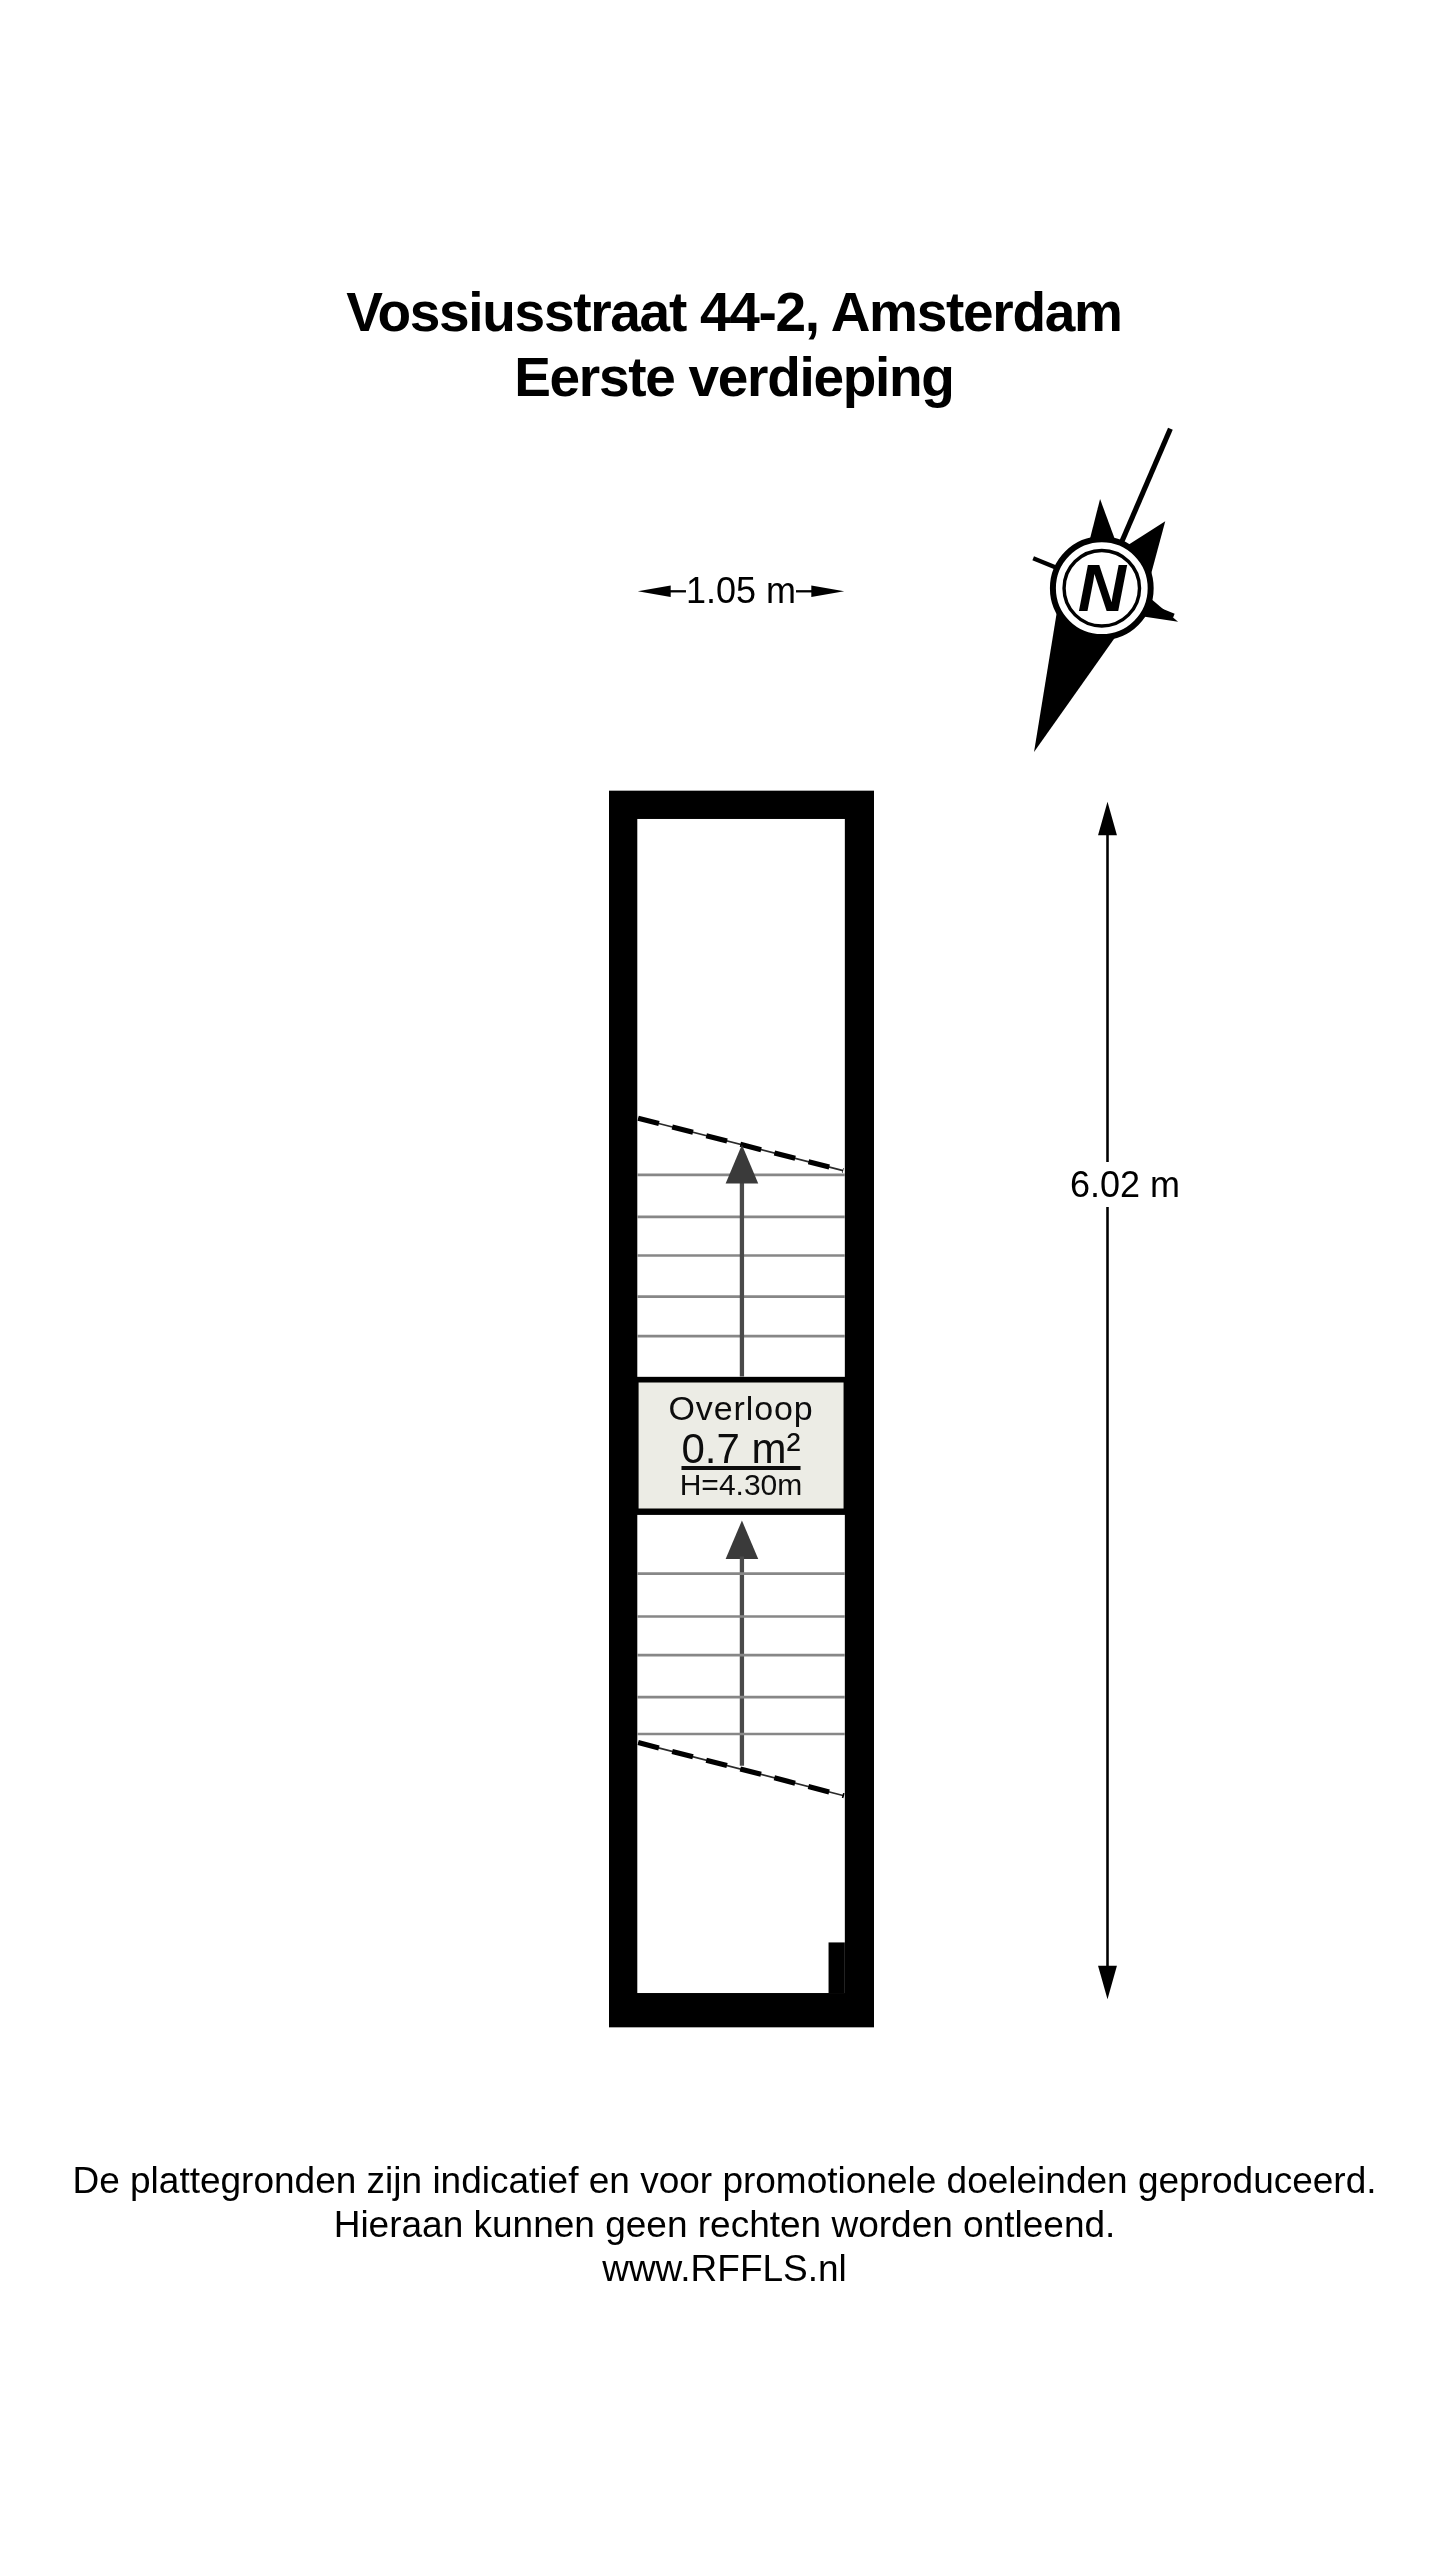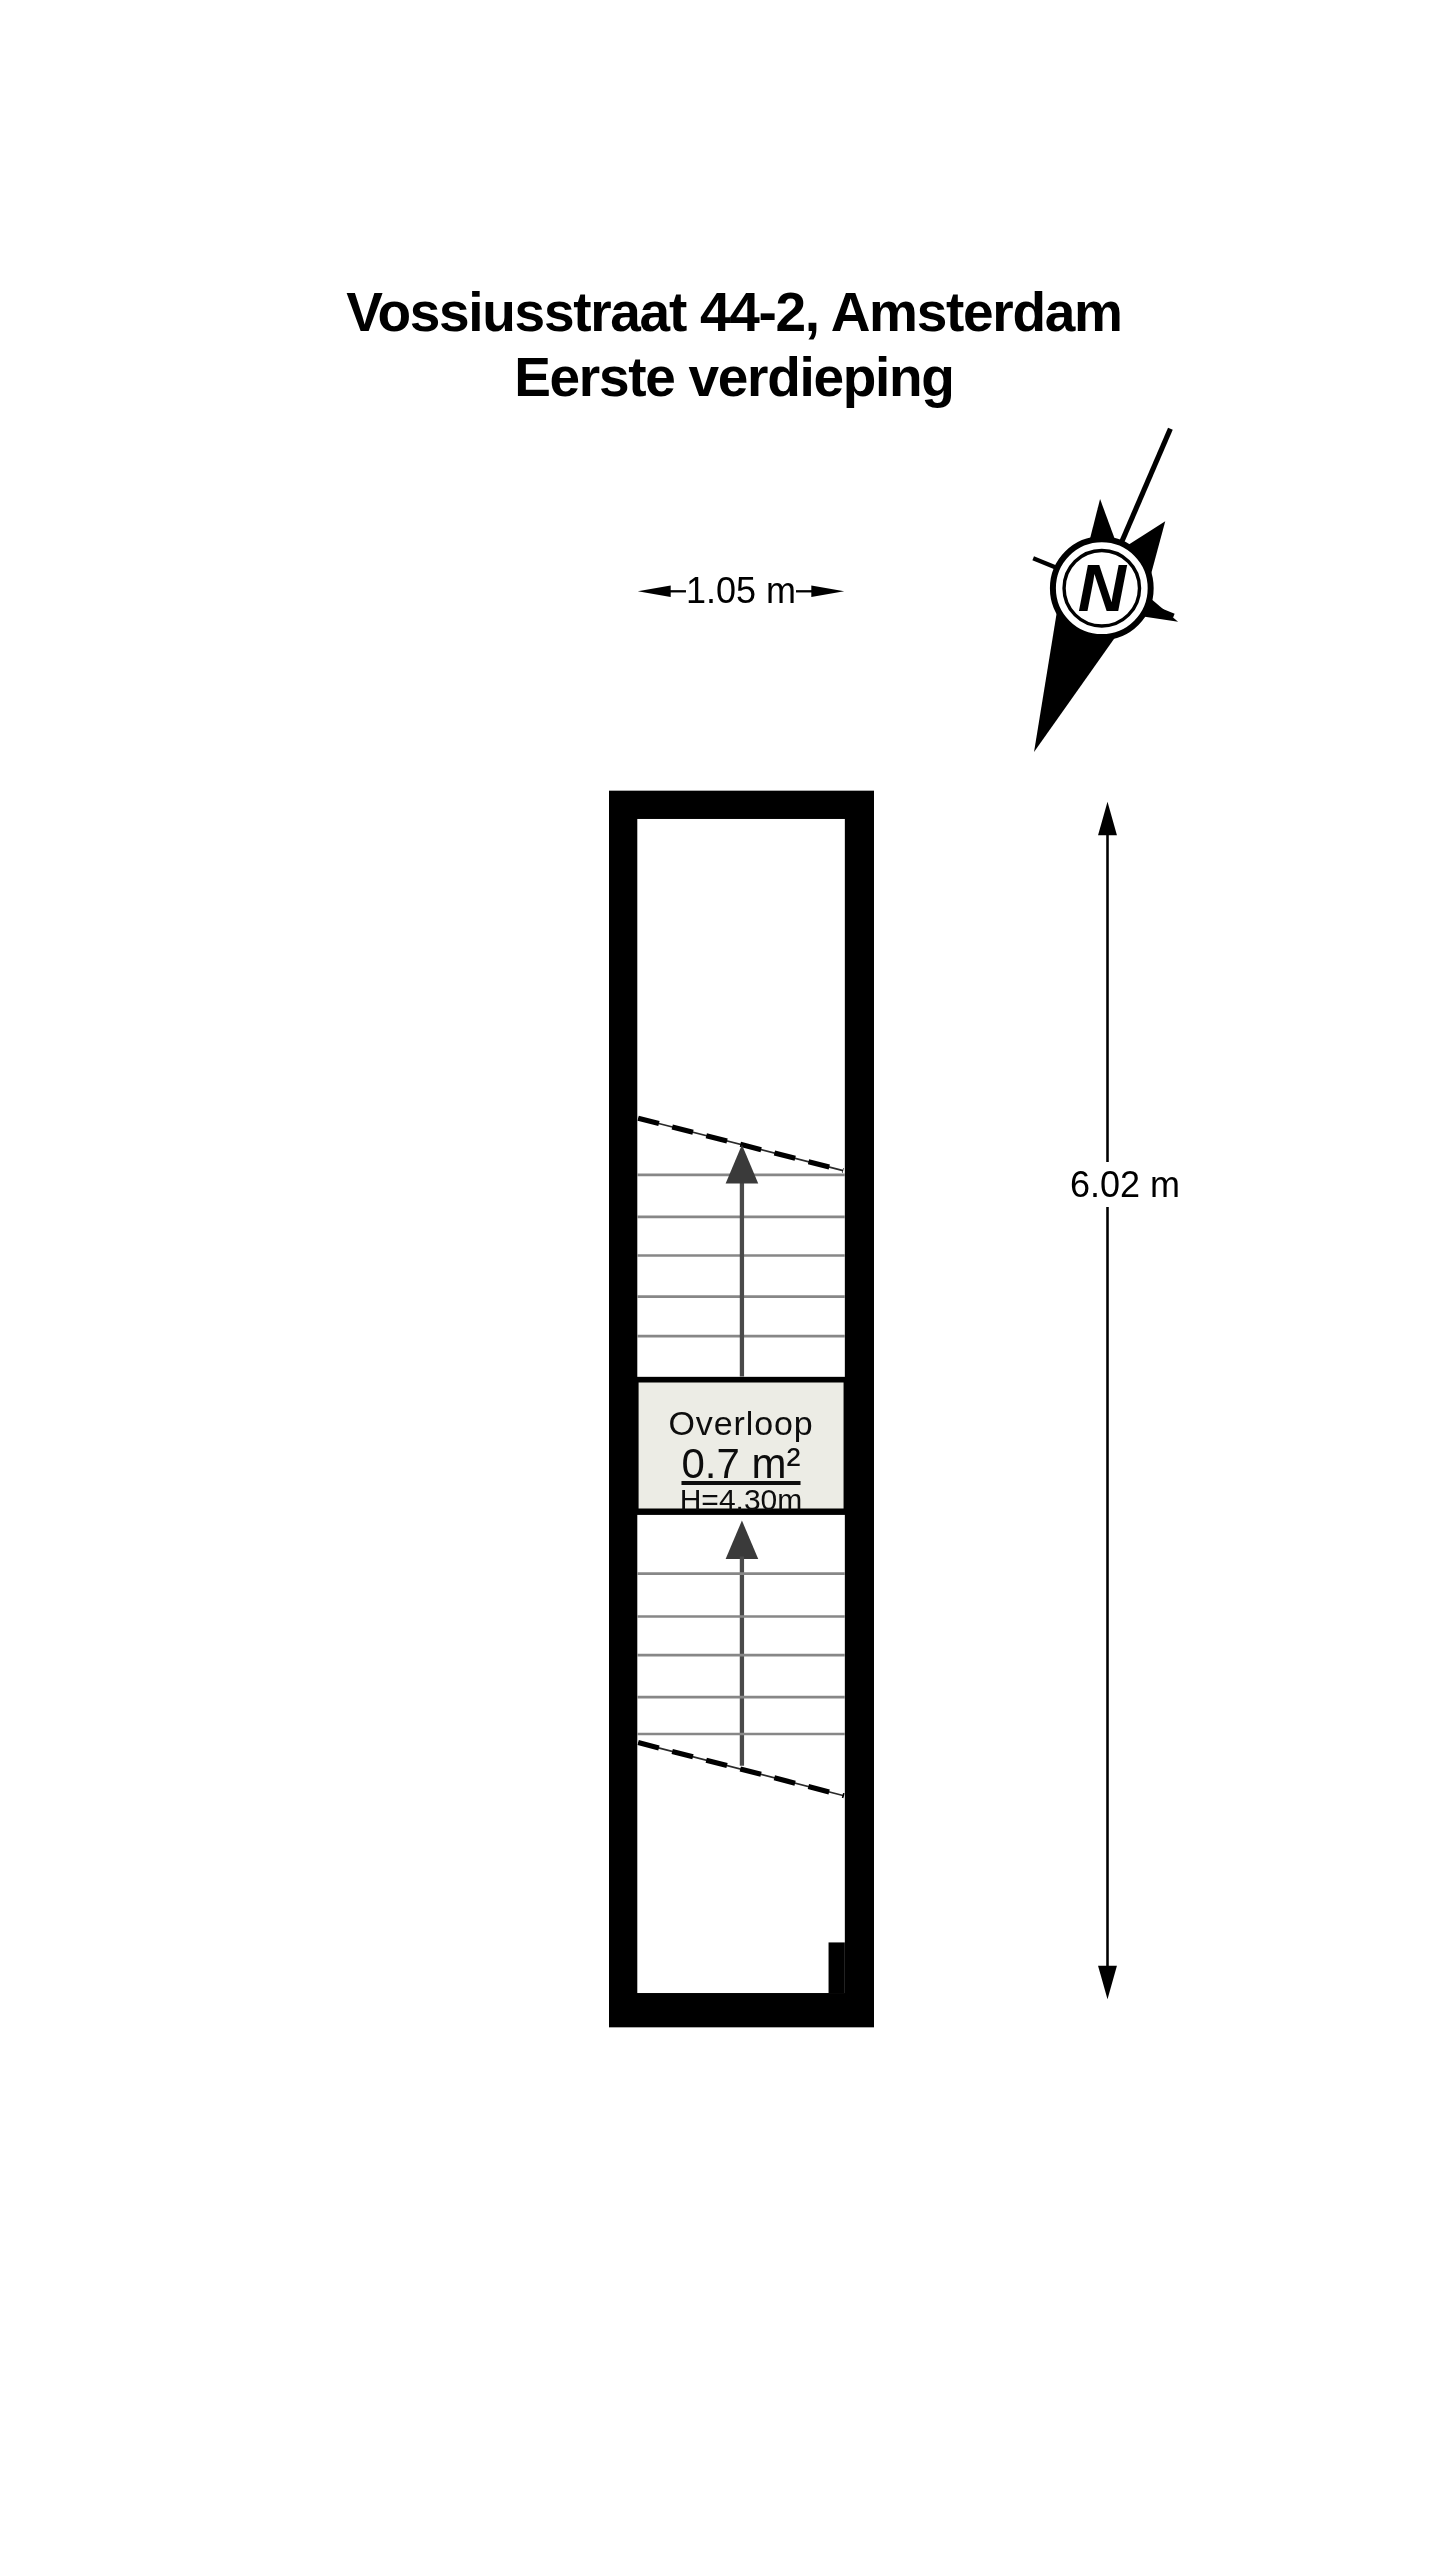--- a/index.html
+++ b/index.html
@@ -35,21 +35,21 @@
   
   .compass{position:absolute;left:1022px;top:421px;}
   .compass text{
     font-family:"Liberation Sans", sans-serif;
     font-weight:bold;font-style:italic;font-size:78px;fill:#000;
   }
   
   .plan{position:absolute;left:609px;top:790px;}
   .room-label{
     position:absolute;left:637px;top:1382px;width:208px;
-    text-align:center;color:#0d0d0d;padding-top:20px;
+    text-align:center;color:#0d0d0d;padding-top:5px;
   }
   .room-name{font-size:34px;line-height:42px;letter-spacing:0.9px;white-space:nowrap;}
   .room-area{font-size:42px;line-height:39px;white-space:nowrap;text-decoration:underline;}
   .room-h{font-size:30px;line-height:34px;white-space:nowrap;}
   
   .dim-right-svg{position:absolute;left:1092px;top:801px;}
   .dim-right-label{
     position:absolute;left:1032px;top:1162px;width:148px;height:45px;
     background:#ffffff;text-align:right;font-size:36px;line-height:45px;
     color:#000;white-space:nowrap;
@@ -138,15 +138,20 @@
     <div class="room-h">H=4.30m</div>
   </div>
 
   <svg class="dim-right-svg" width="31" height="1199" viewBox="0 0 36 1396">
     <line x1="18" y1="8" x2="18" y2="1388" stroke="#000" stroke-width="3"></line>
     <polygon points="18,1 7,40 29,40" fill="#000"></polygon>
     <polygon points="18,1395 7,1356 29,1356" fill="#000"></polygon>
   </svg>
   <div class="dim-right-label">6.02 m</div>
 
+  <div class="footer">
+    <div>De plattegronden zijn indicatief en voor promotionele doeleinden geproduceerd.</div>
+    <div>Hieraan kunnen geen rechten worden ontleend.</div>
+    <div>www.RFFLS.nl</div>
+  </div>
 
 </div>
 
 
 </body></html>

